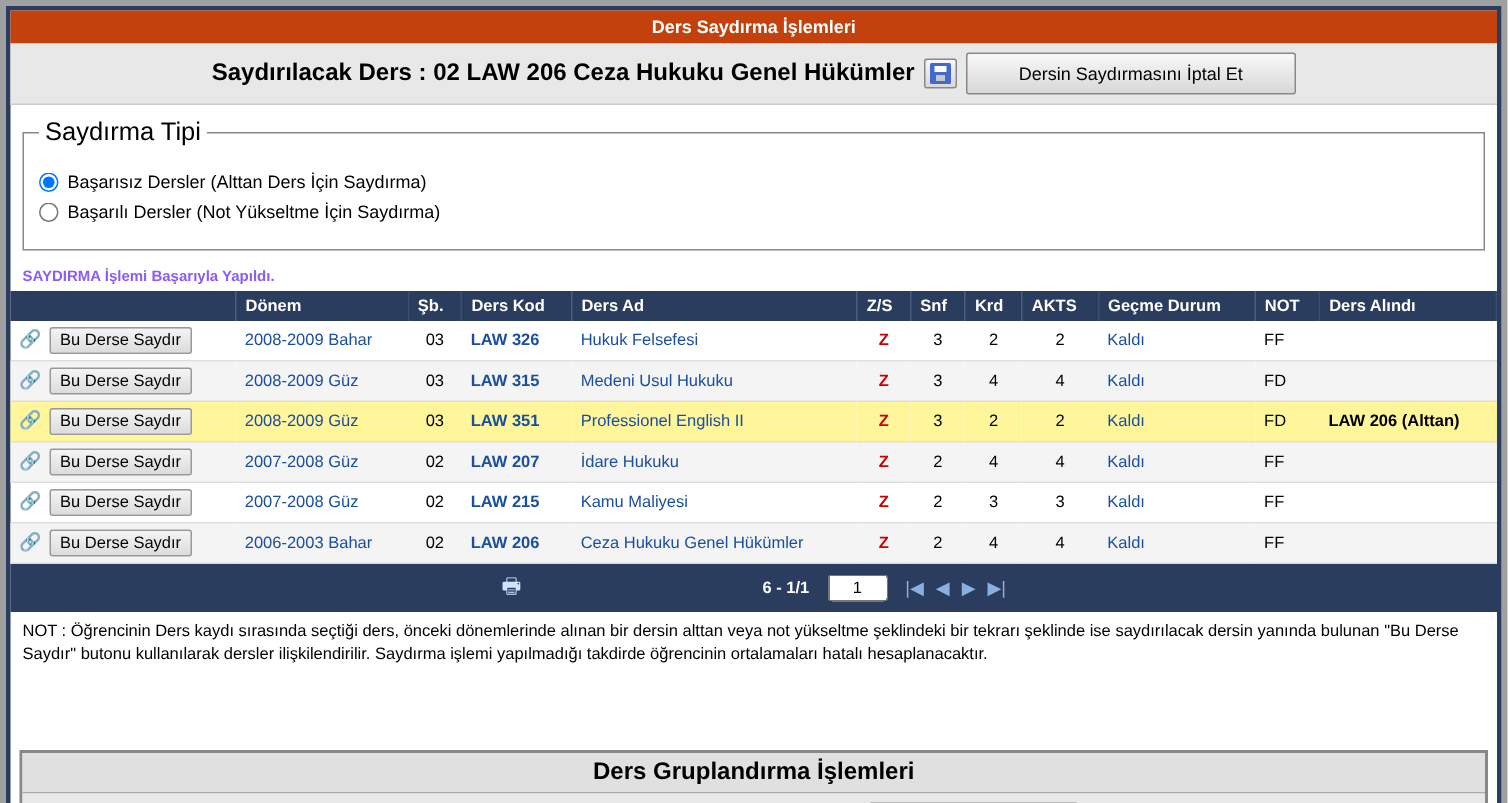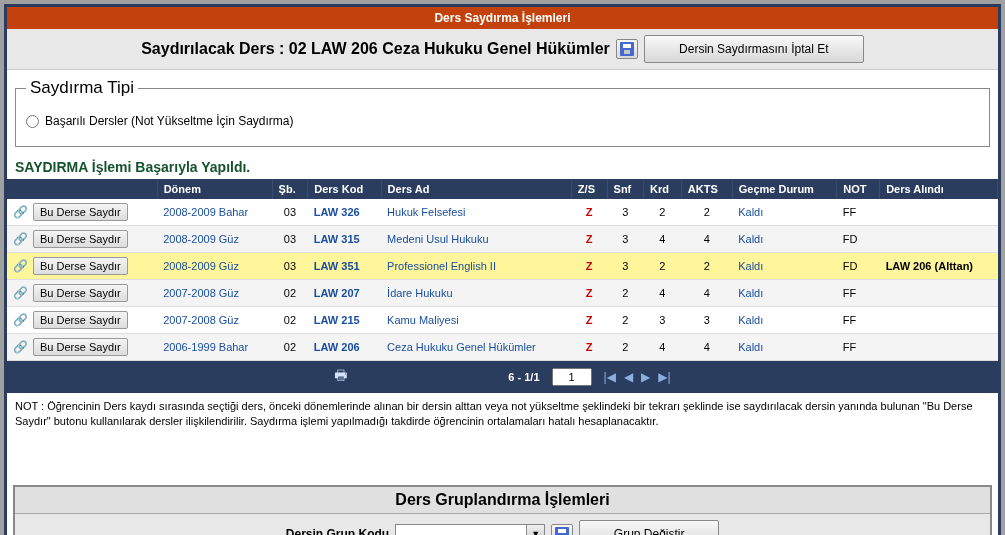--- a/index.html
+++ b/index.html
@@ -90,23 +90,23 @@
   padding: 10px 10px 12px;
 }
 .fieldset-legend {
   font-weight: normal;
   font-size: 17px;
   padding: 0 4px;
 }
 .radio-row { margin: 6px 0; display: flex; align-items: center; gap: 6px; font-size: 12px; }
 
 .success-msg {
-  color: #14532d;
+  color: #8b5cf6;
   font-weight: bold;
-  font-size: 14px;
+  font-size: 10px;
   padding: 4px 8px;
 }
 
 .tbl { width: 100%; border-collapse: collapse; padding-left: 15px; }
 .tbl thead th {
   background: #2a3d5f;
   color: #fff;
   font-weight: bold;
   font-size: 11px;
   padding: 4px 6px;
@@ -218,20 +218,24 @@
       <span class="sub-bar-label">Saydırılacak Ders : 02 LAW 206 Ceza Hukuku Genel Hükümler</span>
       <span class="icon-btn">
           <span class="icon-save"></span>
         </span>
       <span class="btn btn-wide">Dersin Saydırmasını İptal Et</span>
     </div>
   </div>
 
   <fieldset class="fieldset">
     <legend class="fieldset-legend">Saydırma Tipi</legend>
+    <div class="radio-row">
+      <input type="radio" name="stype" checked="" style="">
+      <span>Başarısız Dersler (Alttan Ders İçin Saydırma)</span>
+    </div>
     <div class="radio-row">
       <input type="radio" name="stype" style="">
       <span>Başarılı Dersler (Not Yükseltme İçin Saydırma)</span>
     </div>
   </fieldset>
 
   <div class="success-msg">SAYDIRMA İşlemi Başarıyla Yapıldı.</div>
 
   <table class="tbl">
     <thead>
@@ -316,21 +320,21 @@
           <td class="center red">Z</td>
           <td class="center">2</td>
           <td class="center">3</td>
           <td class="center">3</td>
           <td><span class="link">Kaldı</span></td>
           <td>FF</td>
           <td class="bold"></td>
         </tr>
         <tr>
           <td><span class="link-icon">🔗</span> <span class="row-btn">Bu Derse Saydır</span></td>
-          <td><span class="link">2006-1999 Bahar</span></td>
+          <td><span class="link">2006-2003 Bahar</span></td>
           <td class="center">02</td>
           <td><span class="link bold">LAW 206</span></td>
           <td><span class="link">Ceza Hukuku Genel Hükümler</span></td>
           <td class="center red">Z</td>
           <td class="center">2</td>
           <td class="center">4</td>
           <td class="center">4</td>
           <td><span class="link">Kaldı</span></td>
           <td>FF</td>
           <td class="bold"></td>

